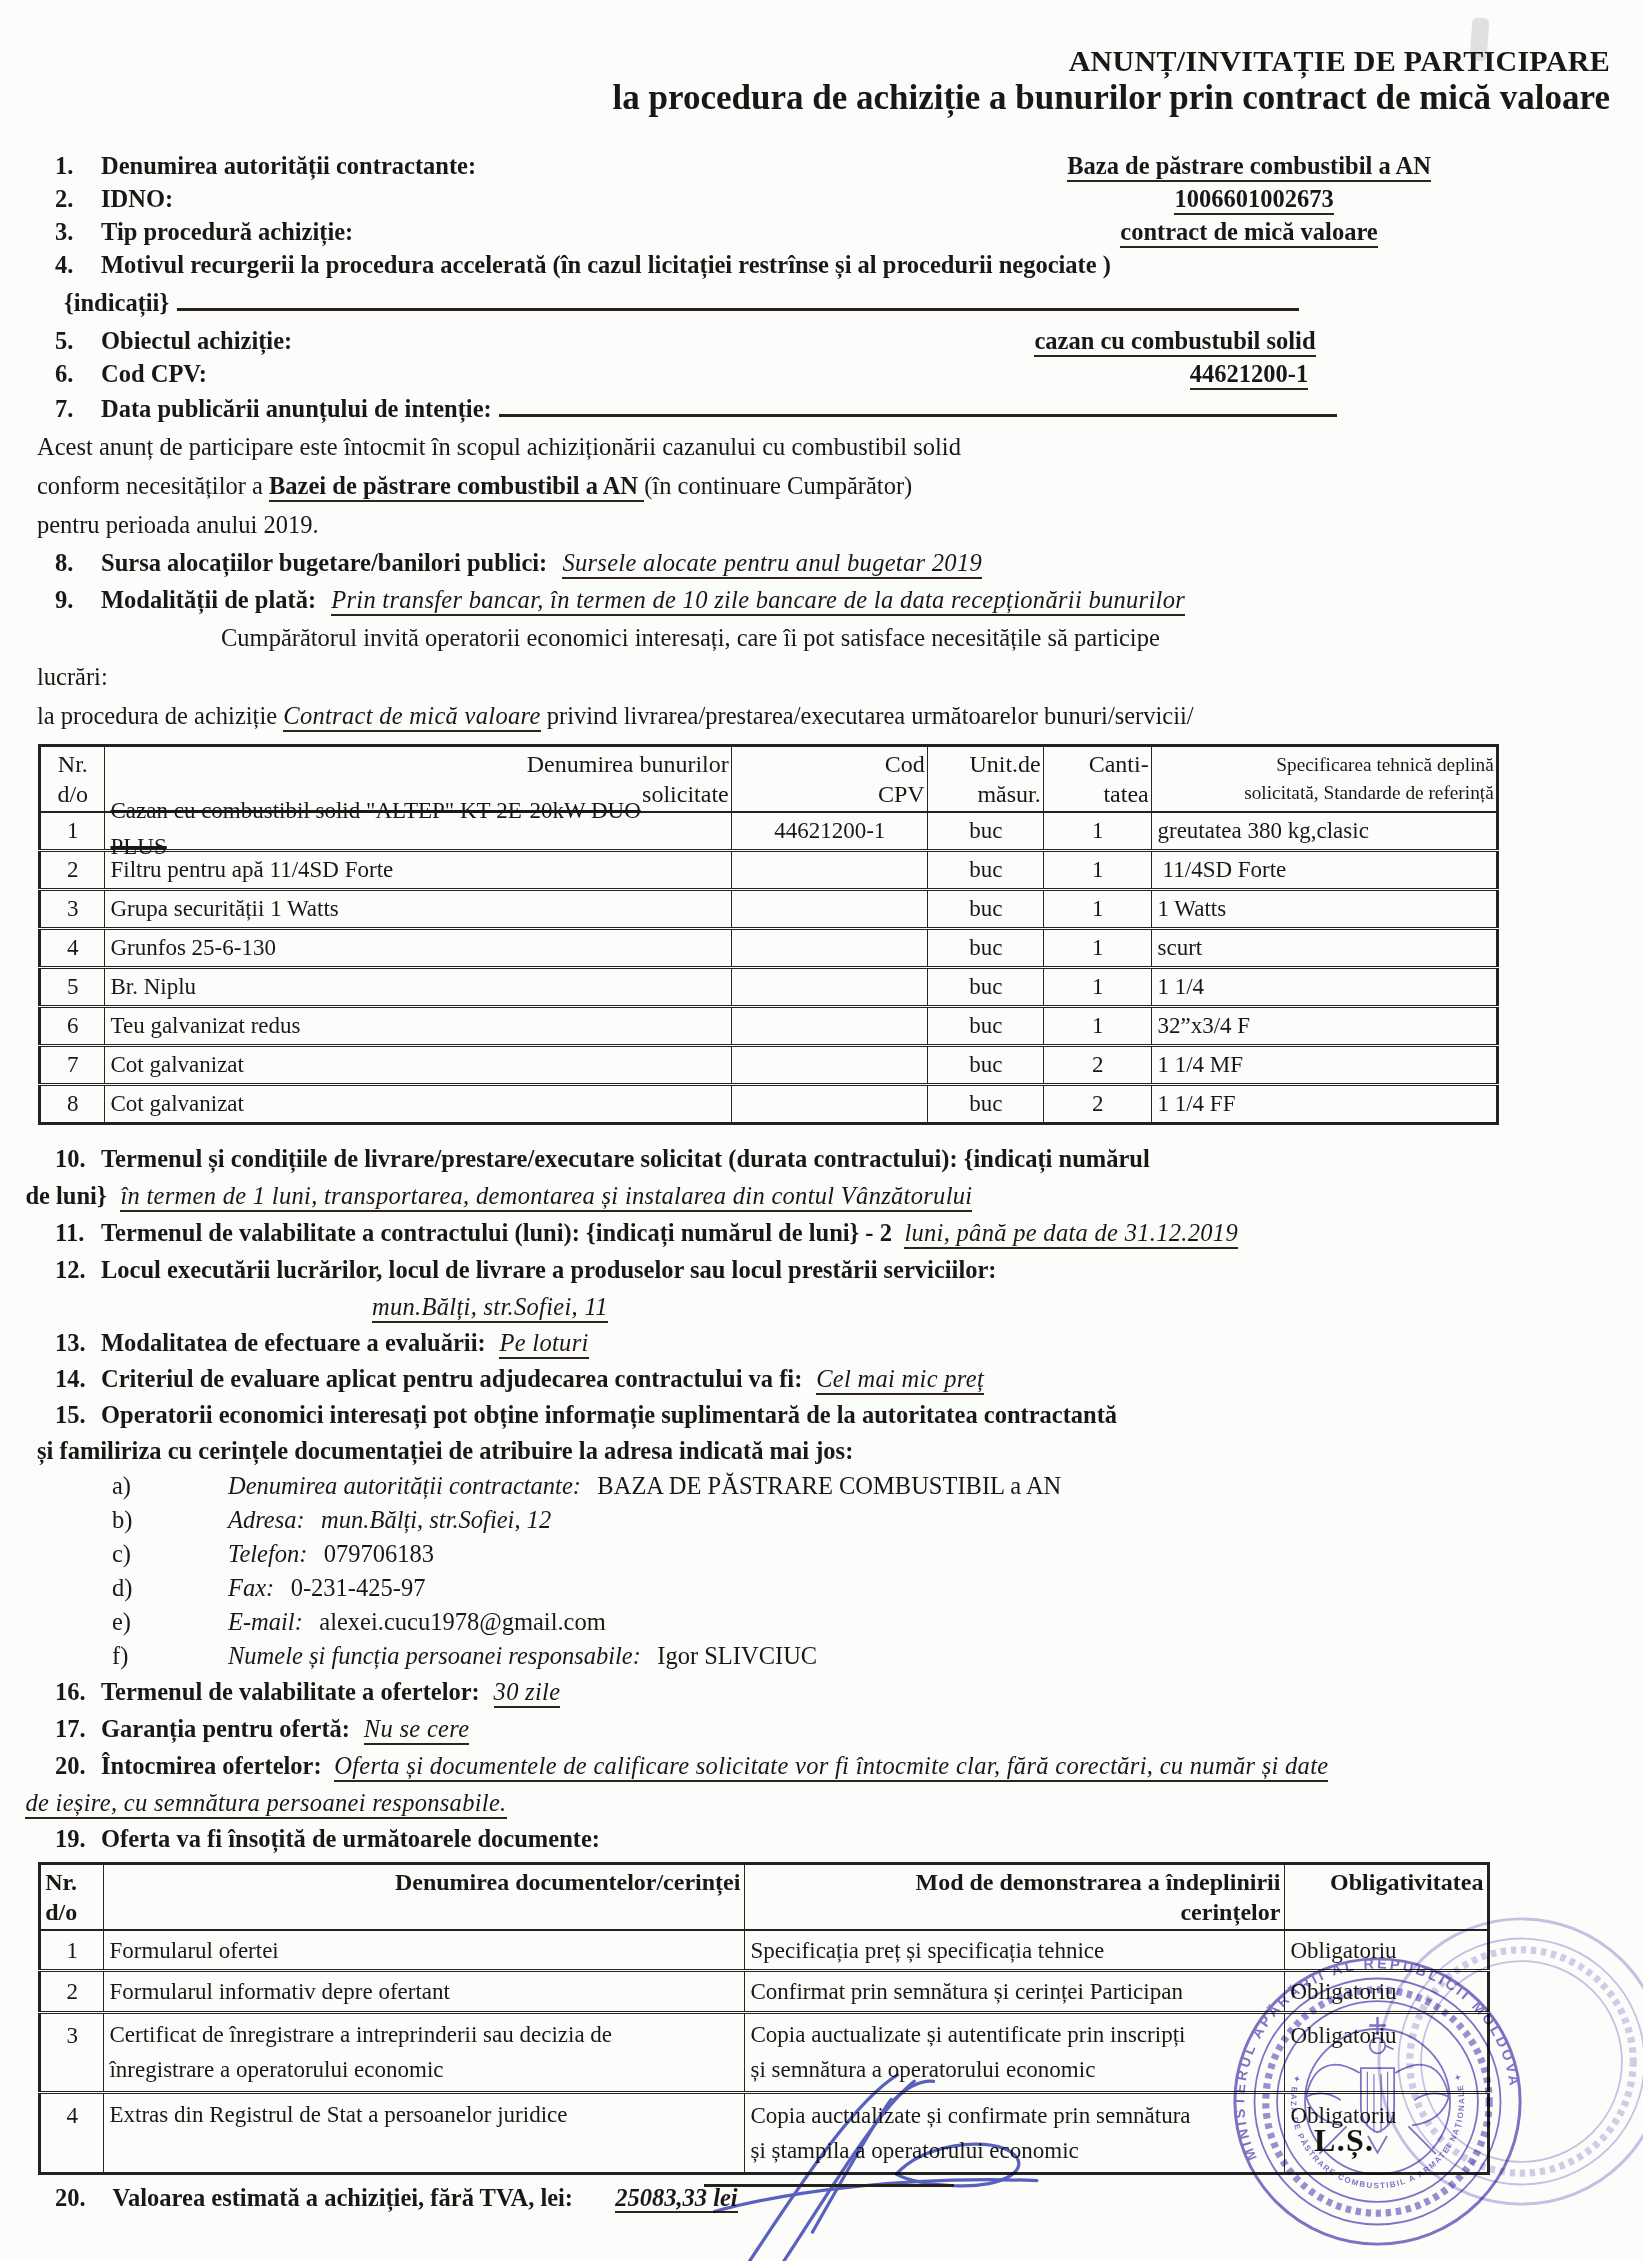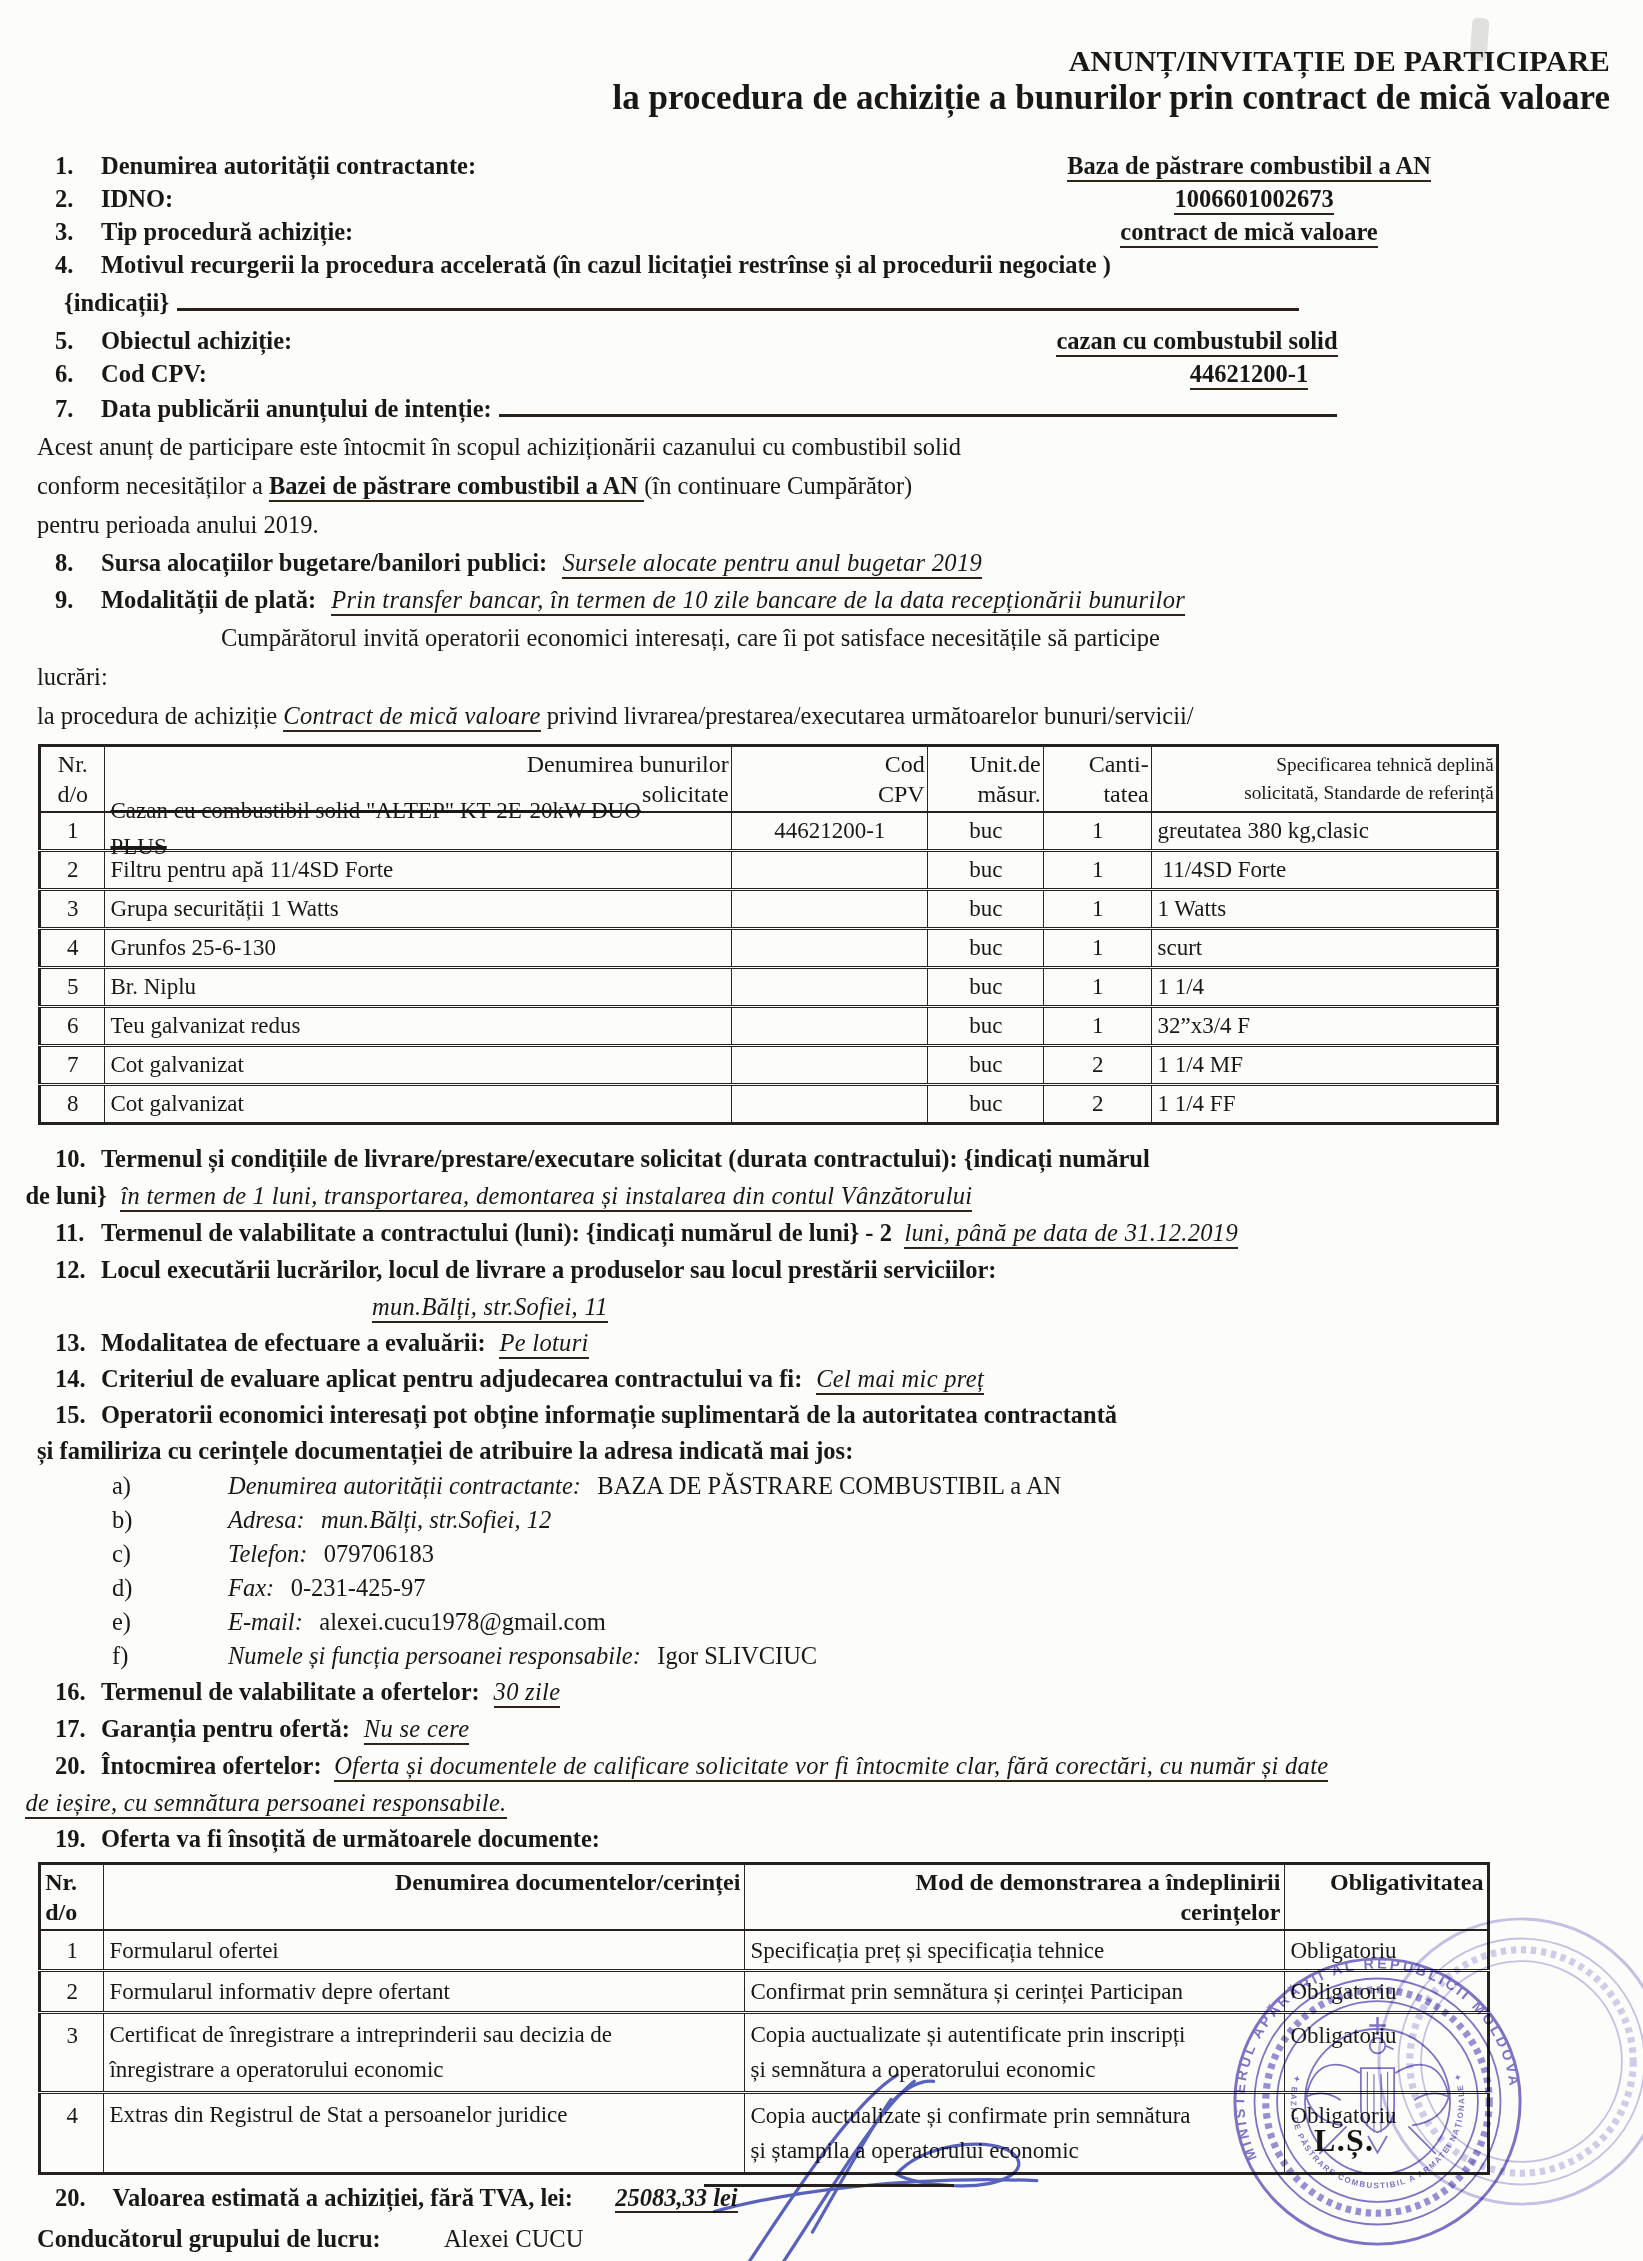--- a/index.html
+++ b/index.html
@@ -73,21 +73,21 @@
       <span class="rv" style="left:967px;width:490px;"><span class="b uv">contract de mică valoare</span></span>
     </div>
     <div class="row it">
       <span class="no b">4.</span><span class="b">Motivul recurgerii la procedura accelerată (în cazul licitației restrînse și al procedurii negociate )</span>
     </div>
     <div class="row" style="padding-left:27px;line-height:43px;">
       <span class="b">{indicații}</span><span class="fill" style="width:1122px;"></span>
     </div>
     <div class="row it">
       <span class="no b">5.</span><span class="b">Obiectul achiziție:</span>
-      <span class="rv" style="left:928px;width:464px;"><span class="b uv">cazan cu combustubil solid</span></span>
+      <span class="rv" style="left:906px;width:464px;"><span class="b uv">cazan cu combustubil solid</span></span>
     </div>
     <div class="row it">
       <span class="no b">6.</span><span class="b">Cod CPV:</span>
       <span class="rv" style="left:980px;width:464px;"><span class="b uv">44621200-1</span></span>
     </div>
     <div class="row it" style="line-height:37px;">
       <span class="no b">7.</span><span class="b">Data publicării anunțului de intenție:</span><span class="fill" style="width:838px;"></span>
     </div>
 
     <div class="para">Acest anunț de participare este întocmit în scopul achiziționării cazanului cu combustibil solid</div>
@@ -349,24 +349,20 @@
               <div>și ștampila a operatorului economic</div>
             </td>
         <td style="vertical-align:top;padding-top:3.9px;">Obligatoriu</td>
       </tr>
     </tbody>
       </table>
 
     <div class="row it" style="margin-top:5.2px;line-height:36px;">
       <span class="no b">20.</span><span class="b" style="margin-left:11.6px;">Valoarea estimată a achiziției, fără TVA, lei:</span>
       <span class="b i uv" style="margin-left:36px;">25083,33  lei</span>
-    </div>
-    <div class="row" style="margin-top:3.9px;line-height:37px;">
-      <span class="b">Conducătorul grupului de lucru:</span>
-      <span style="margin-left:57px;">Alexei CUCU</span>
     </div>
 
   </div>
 
   <svg class="sig" style="left:619px;top:2018px;" width="490" height="271" viewBox="0 0 760 420">
     <g fill="none" stroke="#4b55bb" stroke-width="5" stroke-linecap="round" opacity="0.92">
       <path d="M 175,418 C 255,300 355,135 432,88"></path>
       <path d="M 228,418 C 298,318 392,150 458,98"></path>
       <path d="M 300,332 C 340,262 392,168 422,126"></path>
       <path d="M 425,128 C 448,106 470,96 488,98"></path>

